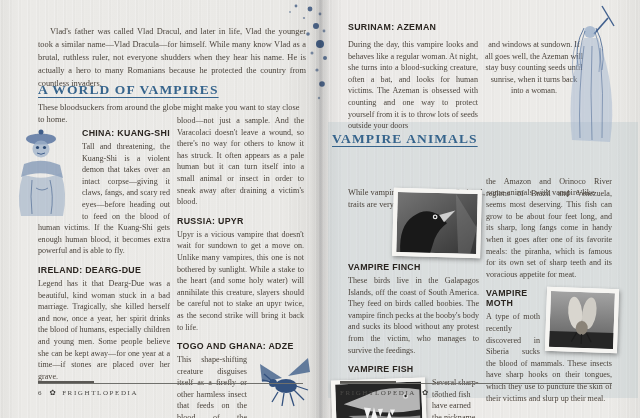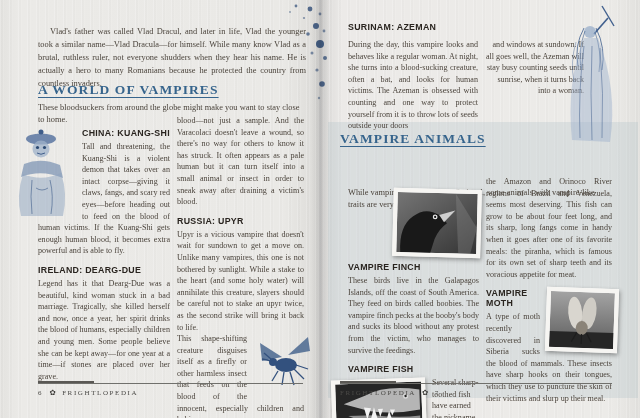--- a/index.html
+++ b/index.html
@@ -85,20 +85,21 @@
 
     <div class="col" style="left:177px;top:115px;width:127px;">
       <div class="entry">
         <p class="body-text">blood—not just a sample. And the Varacolaci doesn't leave a wound, so there's no way for others to know it has struck. It often appears as a pale human but it can turn itself into a small animal or insect in order to sneak away after draining a victim's blood.</p>
       </div>
       <div class="entry">
         <h3>RUSSIA: UPYR</h3>
         <p class="body-text">Upyr is a vicious vampire that doesn't wait for sundown to get a move on. Unlike many vampires, this one is not bothered by sunlight. While a stake to the heart (and some holy water) will annihilate this creature, slayers should be careful not to stake an upyr twice, as the second strike will bring it back to life.</p>
       </div>
       <div class="entry">
+        <h3>TOGO AND GHANA: ADZE</h3>
         <div class="illus illus-adze">
           <svg viewBox="0 0 64 56" width="64" height="56" aria-hidden="true">
             <path d="M8,8 L30,22 L10,26 Z" fill="#4a678f" opacity="0.85"></path>
             <path d="M56,2 L36,20 L58,16 Z" fill="#4a678f" opacity="0.85"></path>
             <ellipse cx="34" cy="30" rx="11" ry="7" fill="#33517e"></ellipse>
             <circle cx="21" cy="27" r="4" fill="#33517e"></circle>
             <g stroke="#33517e" stroke-width="1.3" fill="none">
               <path d="M26,36 L20,46"></path>
                 <path d="M32,37 L30,50"></path>
                 <path d="M38,37 L42,50"></path>
@@ -119,42 +120,42 @@
       <span class="orn">✿</span>
       <span>FRIGHTLOPEDIA</span>
     </div>
   </div>
 
   <div class="page page-right">
     <div class="panel abs" style="left:8px;top:122px;width:310px;height:276px;background:rgba(173,189,198,0.28);"></div>
 
     <h3 class="abs" style="left:28px;top:22px;margin:0;font-family:'Liberation Sans',sans-serif;font-weight:bold;font-size:8.8px;letter-spacing:0.3px;color:#29241f;">SURINAM: AZEMAN</h3>
     <p class="body-text abs" style="left:28px;top:39px;width:130px;">During the day, this vampire looks and behaves like a regular woman. At night, she turns into a blood-sucking creature, often a bat, and looks for human victims. The Azeman is obsessed with counting and one way to protect yourself from it is to throw lots of seeds outside your doors</p>
-    <p class="body-text abs" style="left:164px;top:39px;width:100px;text-align:right;">and windows at sundown. If all goes well, the Azeman will stay busy counting seeds until sunrise, when it turns back into a woman.</p>
+    <p class="body-text abs" style="left:164px;top:39px;width:100px;text-align:center;">and windows at sundown. If all goes well, the Azeman will stay busy counting seeds until sunrise, when it turns back into a woman.</p>
 
     <div class="abs illus" style="left:230px;top:2px;width:90px;height:142px;">
       <svg viewBox="0 0 90 142" width="90" height="142" aria-hidden="true">
         <g stroke="#41608e" fill="none" stroke-width="1">
           <path d="M52,4 L64,24" stroke-width="1.4"></path>
           <path d="M58,16 L44,32" stroke-width="1.6"></path>
           <circle cx="40" cy="30" r="6" fill="#93a9c7" opacity="0.7" stroke="none"></circle>
           <path d="M34,26 Q24,44 28,64" opacity="0.8"></path>
           <path d="M35,29 Q28,48 31,66" opacity="0.6"></path>
           <path d="M46,26 Q56,46 52,68" opacity="0.8"></path>
           <path d="M45,30 Q52,50 49,70" opacity="0.6"></path>
           <path d="M34,36 Q16,80 22,138 L60,140 Q68,88 48,36 Z" fill="#9cb0cb" opacity="0.45" stroke="none"></path>
           <path d="M34,44 Q28,90 30,136" opacity="0.5"></path>
           <path d="M42,44 Q40,92 42,138" opacity="0.5"></path>
           <path d="M50,46 Q54,92 52,136" opacity="0.5"></path>
           <path d="M26,40 Q20,60 24,80" opacity="0.4"></path>
         </g>
       </svg>
     </div>
 
-    <h2 class="blue-heading abs" style="left:20px;top:131px;font-family:Liberation Serif, serif;">VAMPIRE ANIMALS</h2>
+    <h2 class="blue-heading abs" style="left:12px;top:131px;font-family:Liberation Serif, serif;">VAMPIRE ANIMALS</h2>
     <p class="tagline abs" style="left:28px;top:150px;width:264px;margin-top:37px;">While vampires themselves are fictional, some animals with vampire-like traits are very real. Here are a few.</p>
 
     <div class="col" style="left:28px;top:176px;width:131px;">
       <div class="entry">
         <div class="ph-finch">
           <svg class="photo" viewBox="0 0 80 60" width="80" height="60" aria-hidden="true">
             <defs>
                 <linearGradient id="fb" x1="0" y1="0" x2="1" y2="1">
               <stop offset="0" stop-color="#757575"></stop>
                   <stop offset="1" stop-color="#343434"></stop>

